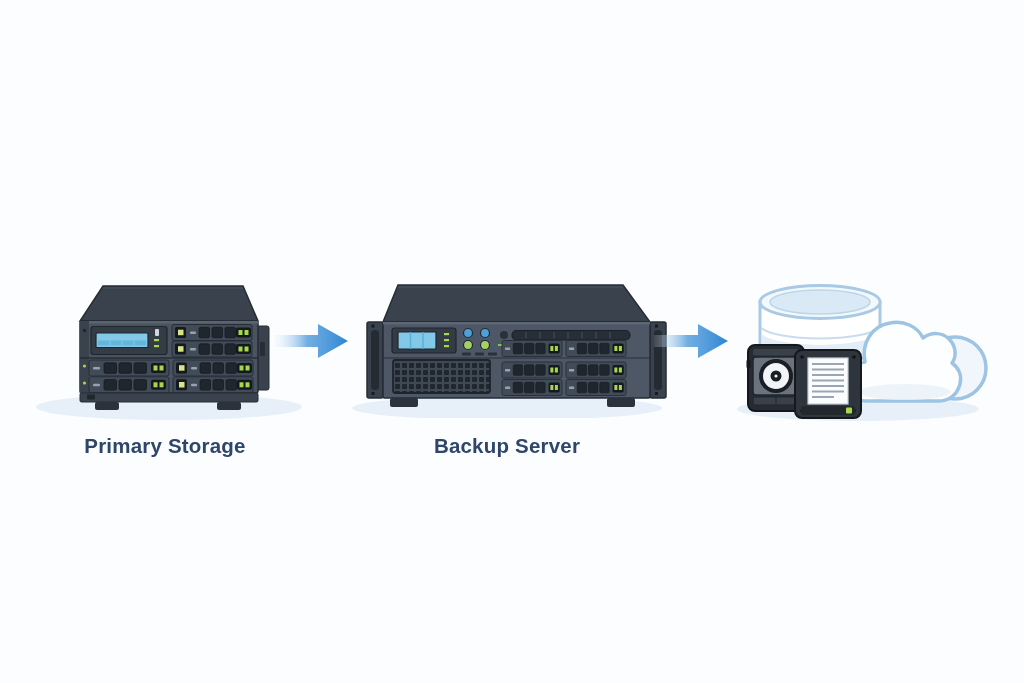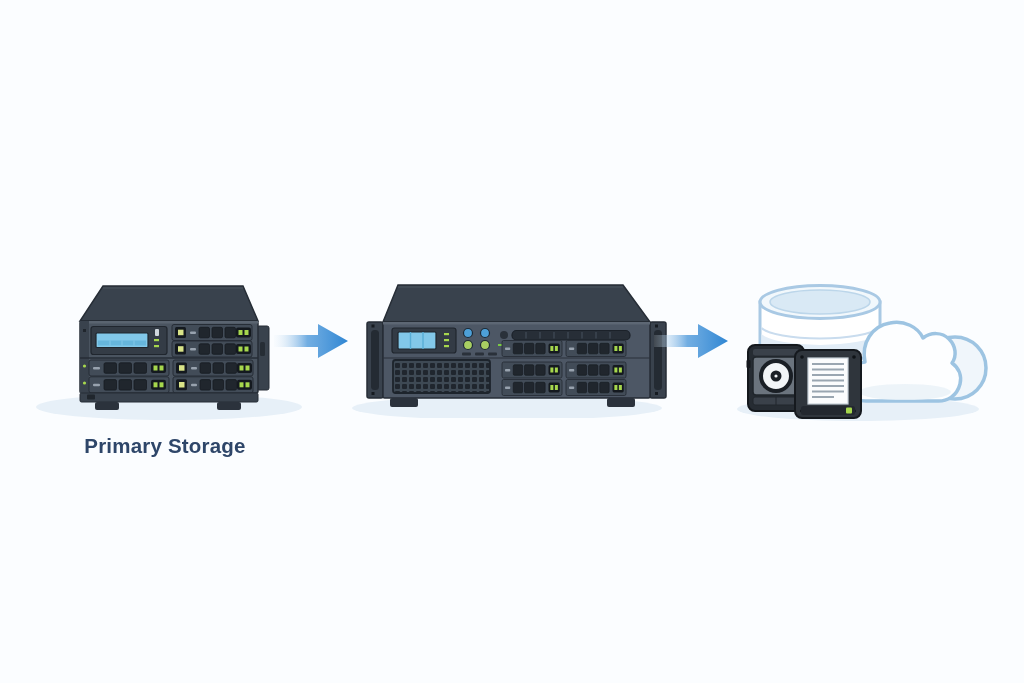--- a/index.html
+++ b/index.html
@@ -254,14 +254,15 @@
         <rect x="87" y="117" width="32" height="2"></rect>
         <rect x="87" y="122.5" width="32" height="2"></rect>
         <rect x="87" y="128" width="22" height="2"></rect>
       </g>
       <rect x="76" y="138" width="54" height="9" rx="2.5" fill="#23282f"></rect>
       <rect x="121" y="139.5" width="6" height="6" rx="1" fill="#a6d74d"></rect>
     </g>
   </svg>
 
   <div class="node-label" id="label-primary">Primary Storage</div>
+  <div class="node-label" id="label-backup">Backup Server</div>
 
 </div>
 
 </body></html>

